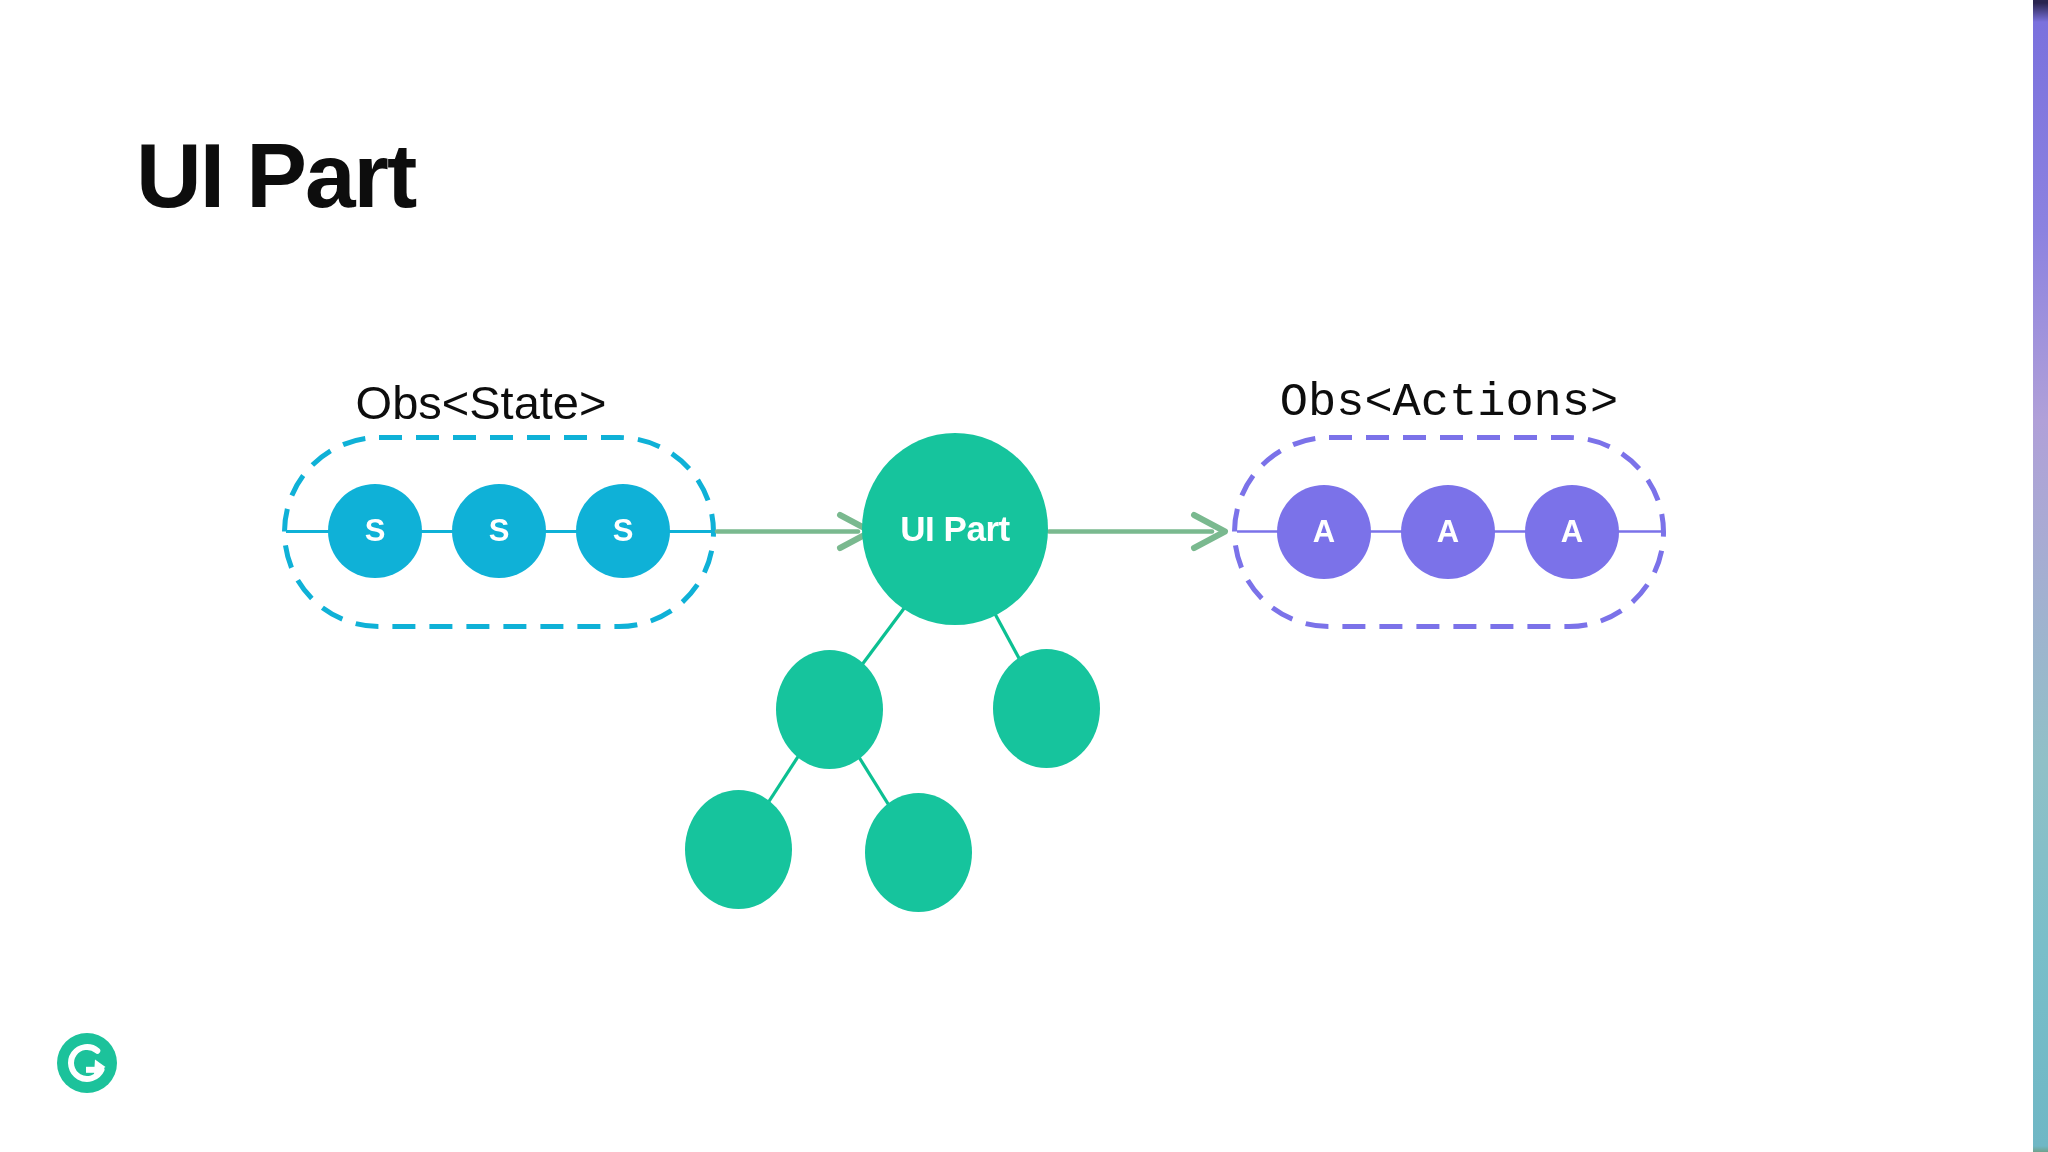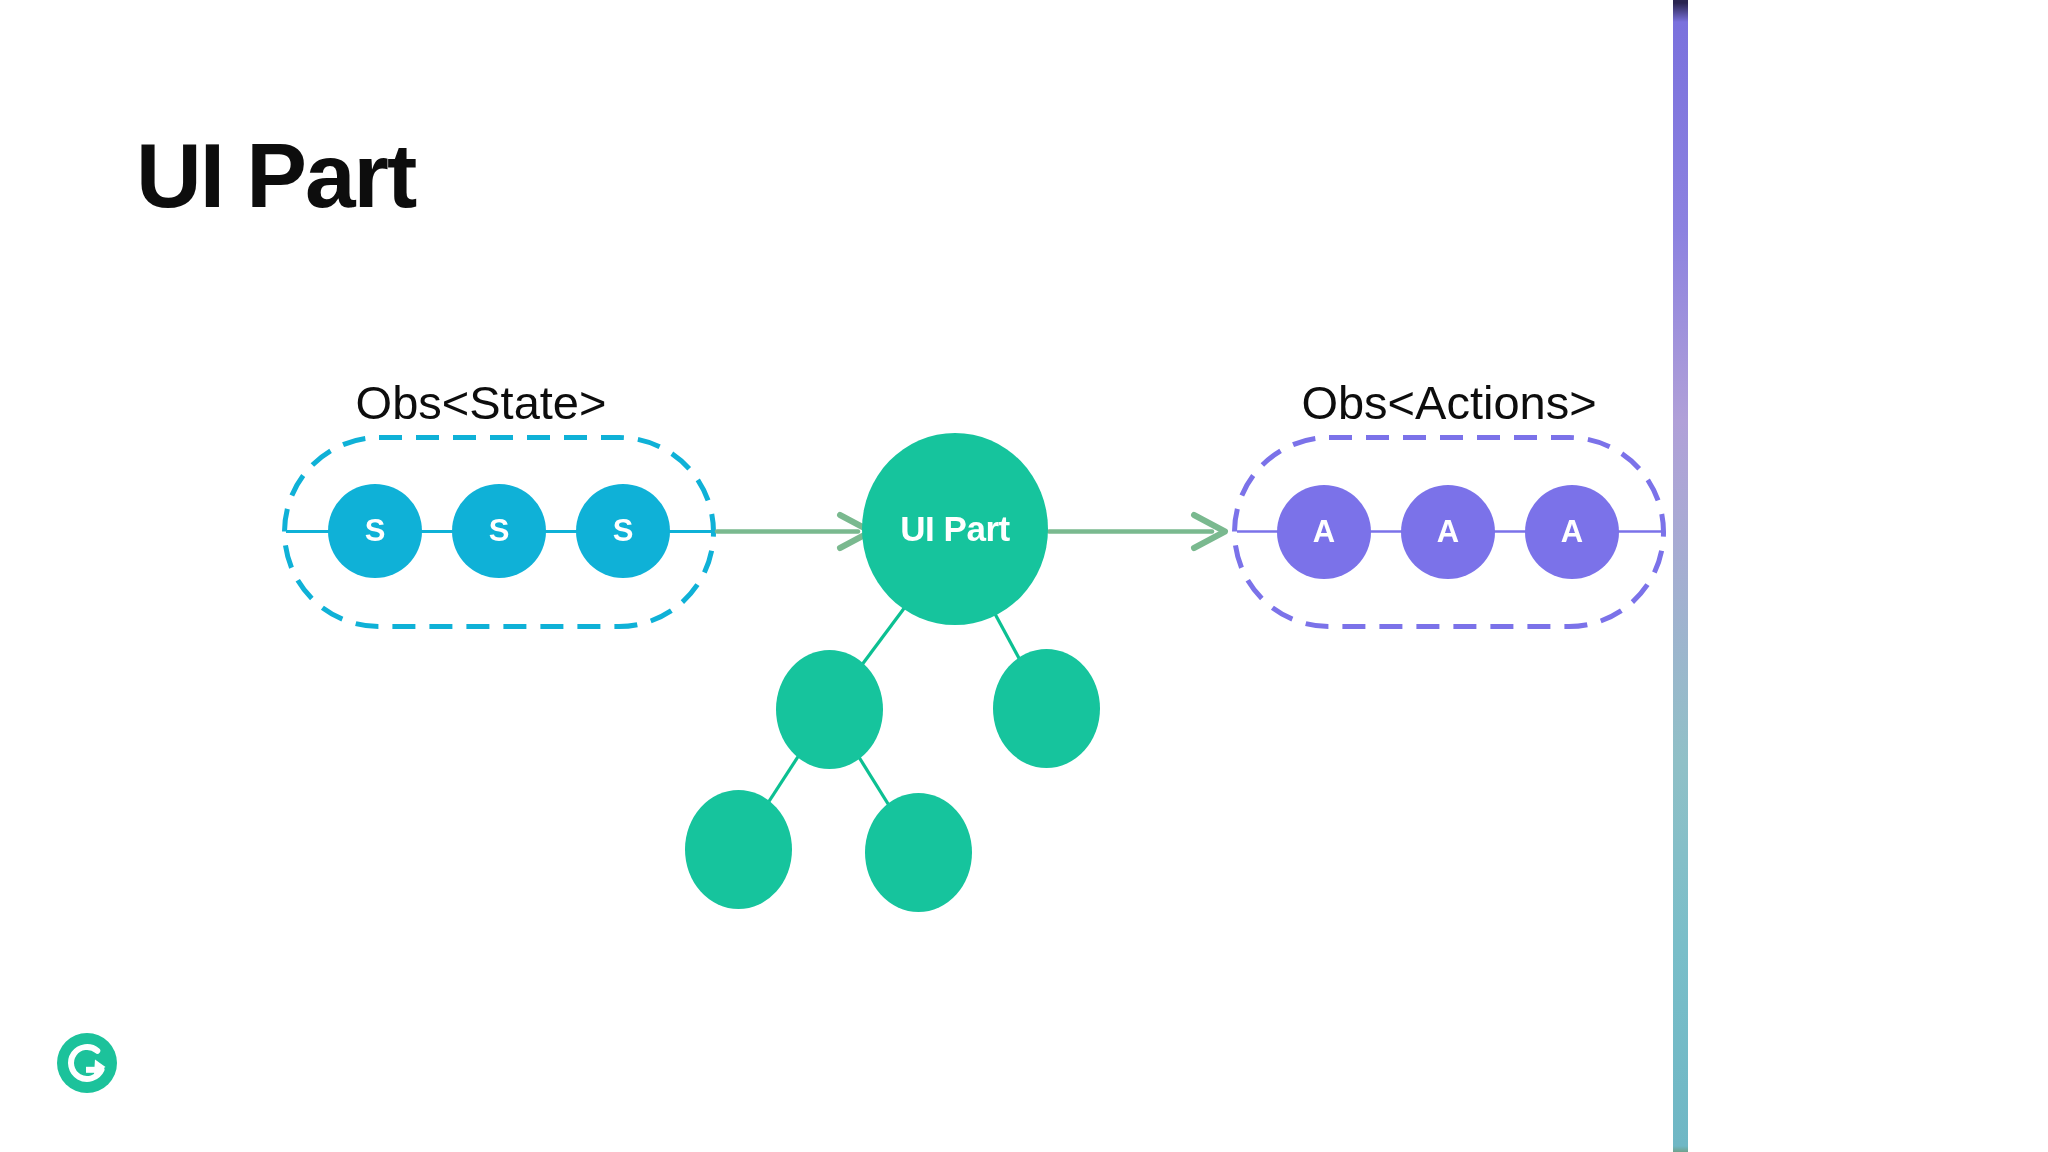--- a/index.html
+++ b/index.html
@@ -3,21 +3,21 @@
 <meta charset="utf-8">
 <style>
   html, body {
     margin: 0;
     padding: 0;
     background: #ffffff;
     font-family: "Liberation Sans", sans-serif;
   }
   .slide {
     position: relative;
-    width: 1688px;
+    width: 2048px;
     height: 1152px;
     background: #ffffff;
     overflow: hidden;
   }
   .slide-title {
     position: absolute;
     left: 136px;
     top: 130px;
     font-size: 91px;
     font-weight: 800;
@@ -31,21 +31,21 @@
     top: 379px;
     width: 432px;
     text-align: center;
     font-size: 47px;
     font-weight: 400;
     color: #0d0d0d;
     line-height: 1;
     white-space: nowrap;
   }
   .group-label.state   { left: 265px; }
-  .group-label.actions { left: 1233px; }
+  .group-label.actions { left: 1233px; font-family: Liberation Mono, monospace; }
 
   svg.connector-layer {
     position: absolute;
     left: 0; top: 0;
     width: 2048px;
     height: 1152px;
     z-index: 1;
   }
 
   .node {

